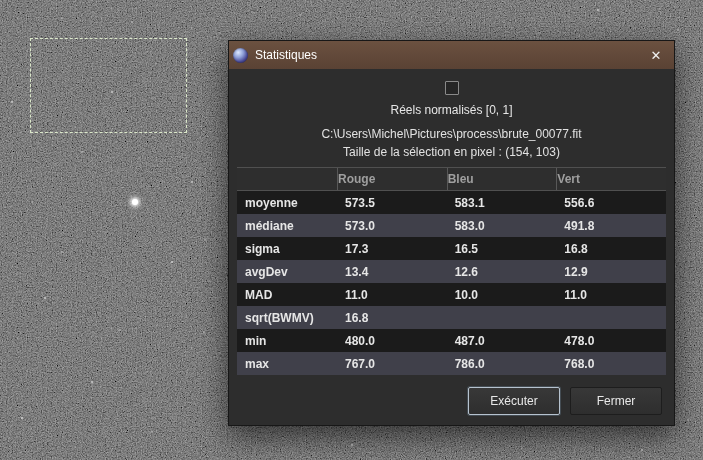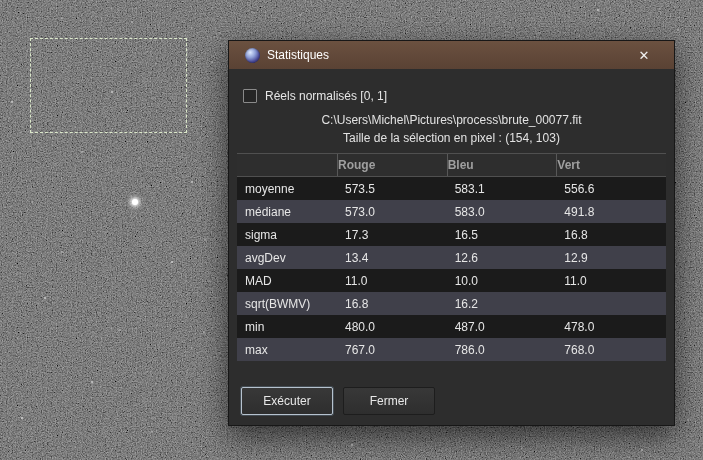--- a/index.html
+++ b/index.html
@@ -16,58 +16,58 @@
   
   .dialog{
     position:absolute;left:228px;top:40px;width:447px;height:386px;
     background:#2d2d2d;border:1px solid #171717;box-sizing:border-box;
     box-shadow:0 10px 28px rgba(0,0,0,.6);
     display:flex;flex-direction:column;
   }
   .titlebar{
     height:28px;flex:0 0 28px;
     background:linear-gradient(#6b5140,#5a4234);
-    display:flex;align-items:center;padding:0 16px;gap:7px;
+    display:flex;align-items:center;padding:0 4px;gap:7px;
   }
   .app-icon{
     width:15px;height:15px;border-radius:50%;
     background:radial-gradient(circle at 35% 30%, #dce8ff 0%, #8fa0d8 35%, #4a4a98 65%, #262660 100%);
     box-shadow:inset 0 0 2px rgba(0,0,0,.5);
   }
   .title{color:#ffffff;font-size:12px;}
   .titlebar .spacer{flex:1;}
   .close-btn{
     width:28px;height:22px;display:flex;align-items:center;justify-content:center;
     color:#f0f0f0;font-size:13px;cursor:default;background:transparent;border:0;
     font-family:"DejaVu Sans",sans-serif;
   }
   .body{flex:1;display:flex;flex-direction:column;padding:8px 8px 8px;}
-  .check-row{display:flex;align-items:center;gap:8px;margin:12px 6px 8px;}
+  .check-row{display:flex;align-items:center;gap:8px;margin:4px 6px 8px;flex-direction:column;}
   .checkbox{
     width:14px;height:14px;background:#262626;border:1px solid #8a8a8a;
     box-sizing:border-box;border-radius:1px;
   }
   .center-text{text-align:center;color:#e2e2e2;line-height:18px;}
   
   .table{margin-top:6px;}
   .trow,.thead{
     display:grid;grid-template-columns:100px 1fr 1fr 1fr;
-    height:23px;align-items:center;
+    height:23px;align-items:center;font-weight:bold;
   }
   .thead{
     background:#2e2e2e;color:#9f9f9f;font-weight:bold;
     border-top:1px solid #505050;border-bottom:1px solid #505050;height:22px;
   }
   .hcell{height:100%;display:flex;align-items:center;box-sizing:border-box;}
   .hcell.sep{border-left:1px solid #585858;}
   .tcell{padding-left:8px;white-space:nowrap;overflow:hidden;}
   .tbody .trow:nth-child(odd){background:#1b1b1b;}
   .tbody .trow:nth-child(even){background:#40404a;}
   .flex-fill{flex:1;}
-  .btn-row{display:flex;justify-content:flex-start;gap:10px;padding:4px 4px 2px;}
+  .btn-row{display:flex;justify-content:flex-end;gap:10px;padding:4px 4px 2px;}
   .btn{
     min-width:92px;height:28px;box-sizing:border-box;
     background:linear-gradient(#383838,#2e2e2e);
     color:#e8e8e8;font-size:12px;border:1px solid #1d1d1d;border-radius:2px;
     font-family:"Liberation Sans","DejaVu Sans",sans-serif;
   }
   .btn.focused{border:1px solid #b6c2ce;box-shadow:0 0 0 1px rgba(140,170,200,.25);}
 </style>
 </head>
 <body>
@@ -184,21 +184,20 @@
           </div>
           <div class="trow">
             <div class="tcell">MAD</div>
             <div class="tcell">11.0</div>
             <div class="tcell">10.0</div>
             <div class="tcell">11.0</div>
           </div>
           <div class="trow">
             <div class="tcell">sqrt(BWMV)</div>
             <div class="tcell">16.8</div>
-            <div class="tcell">16.2</div>
           </div>
           <div class="trow">
             <div class="tcell">min</div>
             <div class="tcell">480.0</div>
             <div class="tcell">487.0</div>
             <div class="tcell">478.0</div>
           </div>
           <div class="trow">
             <div class="tcell">max</div>
             <div class="tcell">767.0</div>

